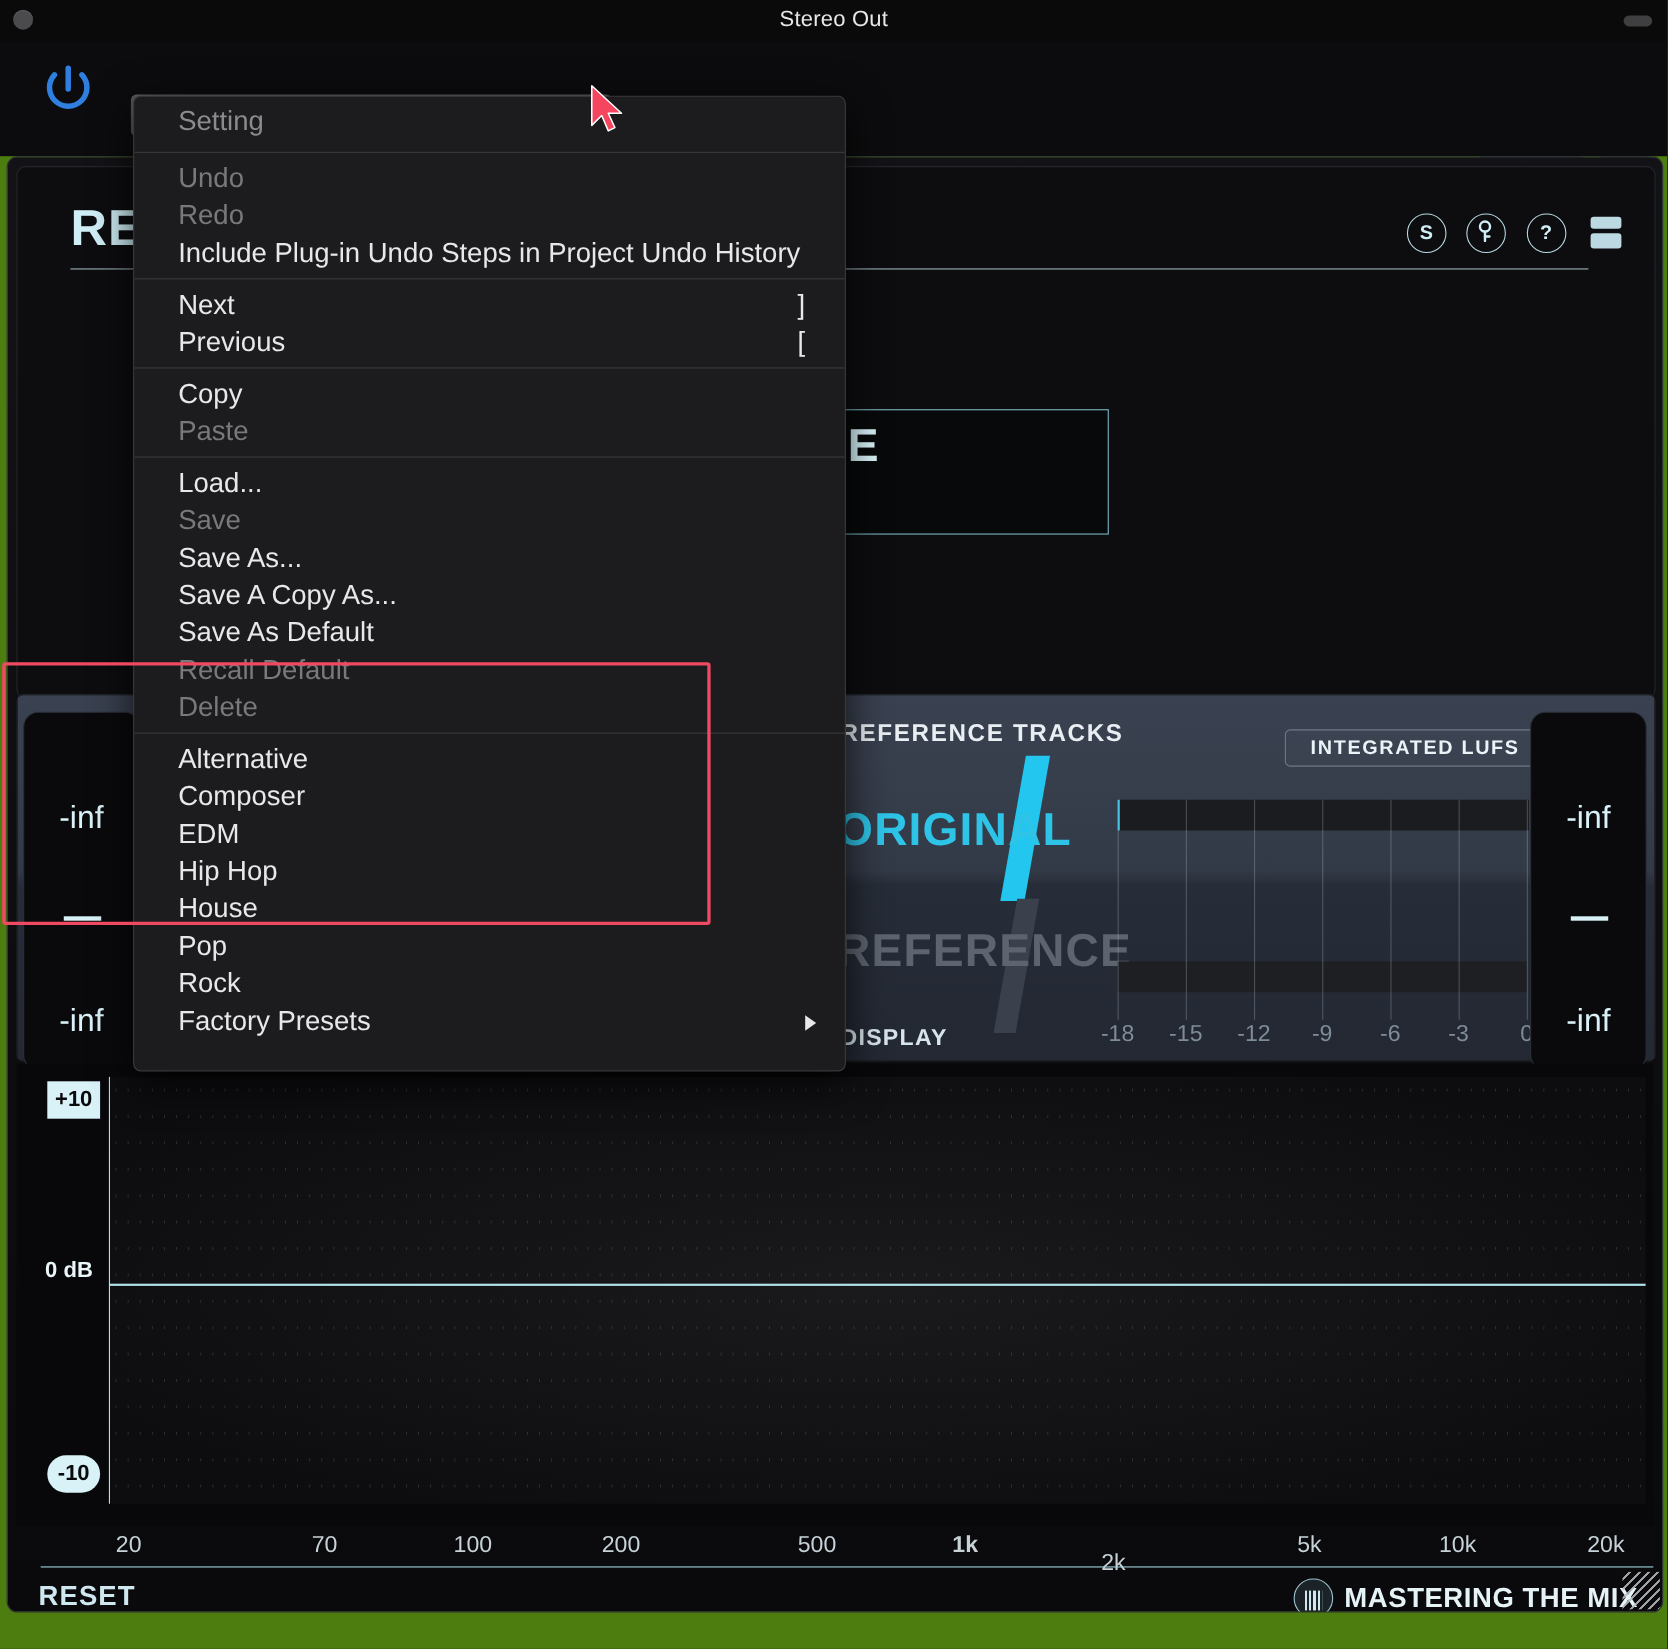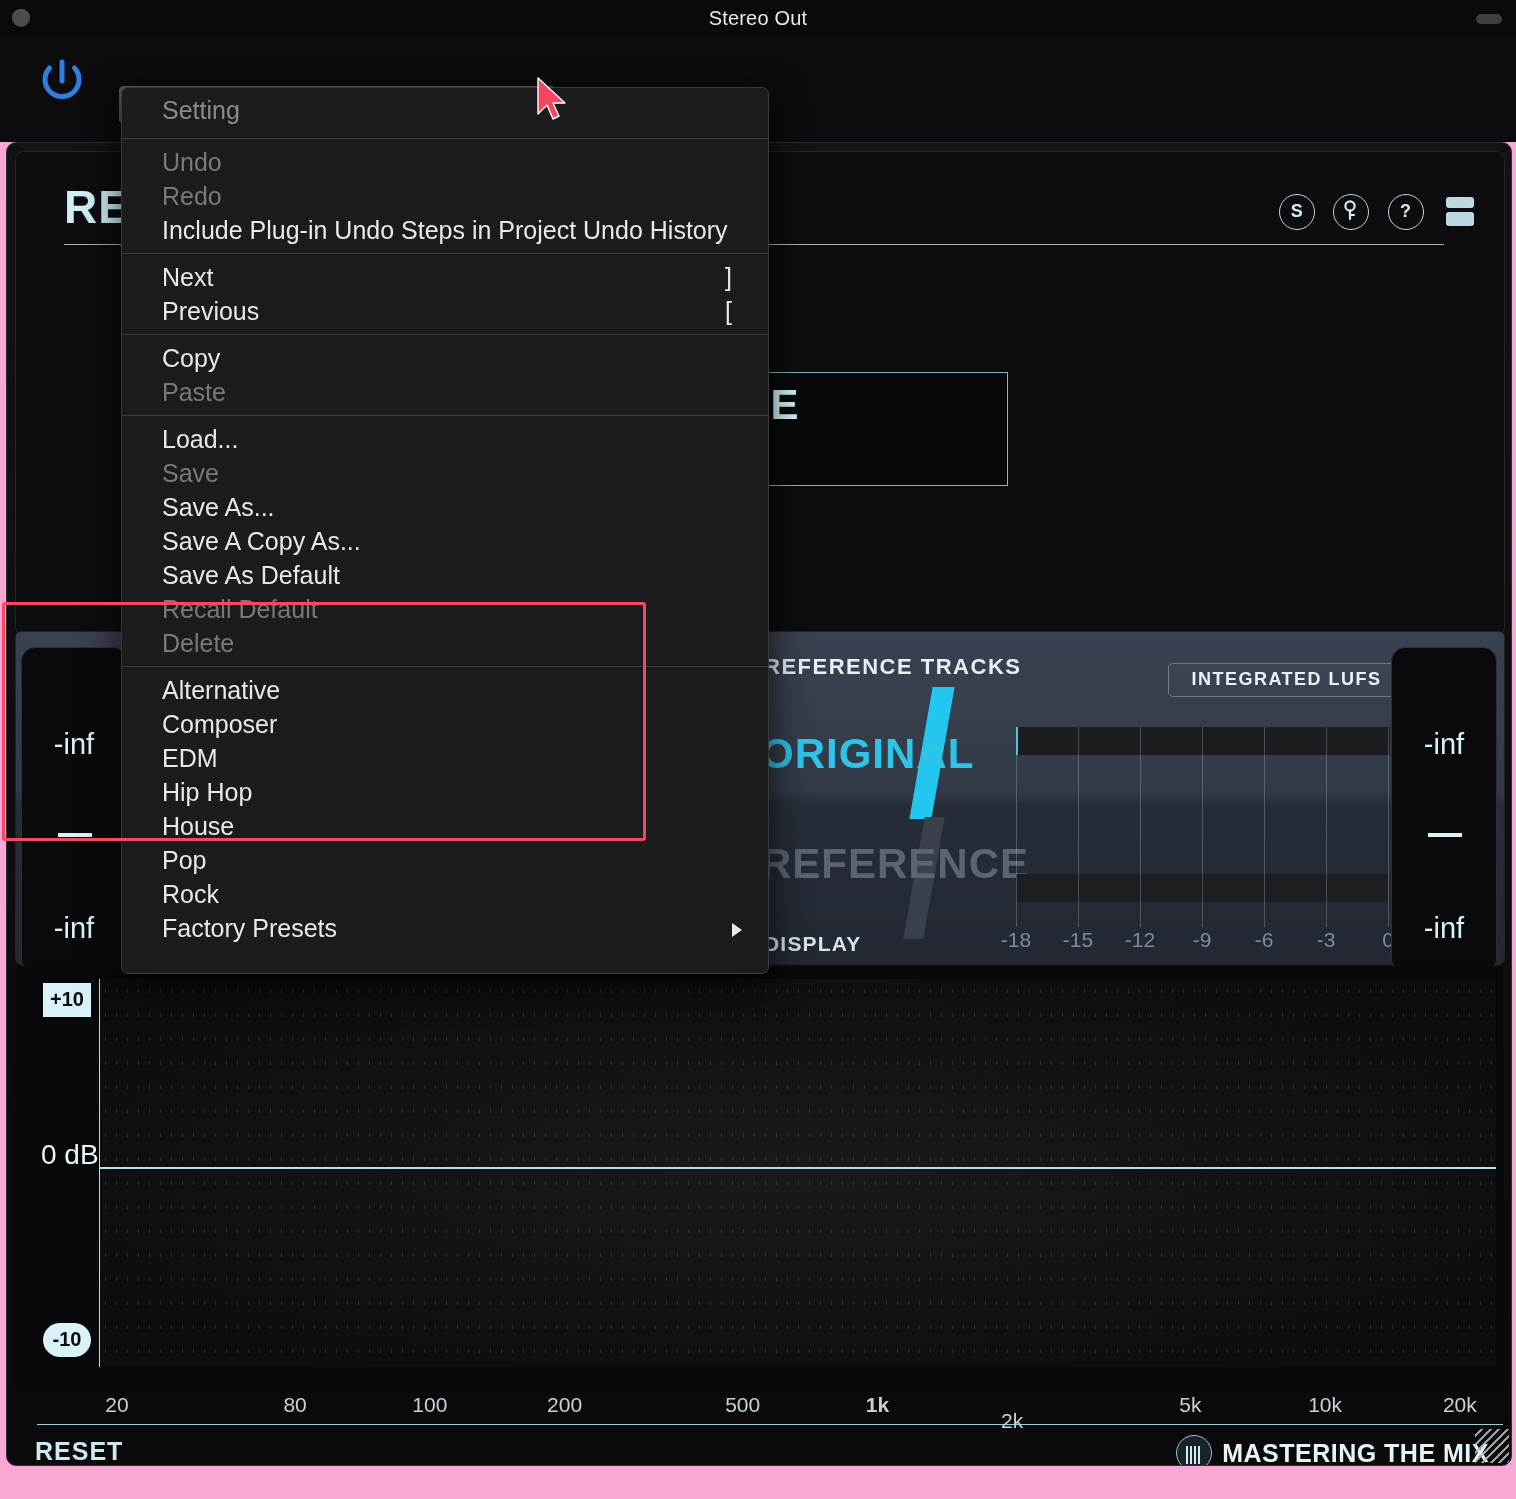--- a/index.html
+++ b/index.html
@@ -7,21 +7,21 @@
     background: #000;
   }
   body {
     font-family: "Liberation Sans", sans-serif;
     -webkit-font-smoothing: antialiased;
   }
   #app {
     position: relative;
     width: 1516px;
     height: 1499px;
-    background: #f9a8d4;
+    background: #4d7c0f;
     overflow: hidden;
   }
 
   
   .titlebar {
     position: absolute; left: 0; top: 0; width: 1516px; height: 38px;
     background: #0a0a0b;
     border-bottom: 1px solid #17171a;
   }
   .titlebar-title {
@@ -269,21 +269,21 @@
     position: absolute; left: 28px;
     width: 48px; height: 34px;
     background: #d8f2f8;
     color: #0a0a0c; font-size: 20px; font-weight: bold;
     text-align: center; line-height: 33px;
   }
   .y-chip.top { top: 16px; }
   .y-chip.bot { top: 356px; border-radius: 17px; }
   .y-zero {
     position: absolute; left: 26px; top: 188px;
-    color: #e9f6fa; font-size: 28px; font-weight: normal;
+    color: #e9f6fa; font-size: 20px; font-weight: bold;
     transform: translateY(-50%);
   }
   .x-ticks { position: absolute; left: 84px; top: 1250px; width: 1396px; height: 30px; }
   .x-ticks span {
     position: absolute; color: #c6d2d8; font-size: 21px;
     transform: translateX(-50%);
   }
   .axis-line {
     position: absolute; left: 30px; top: 1281px; width: 1466px; height: 1px;
     background: #9fd2dc;
@@ -487,21 +487,21 @@
       <div class="y-chip top">+10</div>
       <div class="y-zero">0 dB</div>
       <div class="y-chip bot">-10</div>
       <div class="spec-plot">
         <div class="spec-dots"></div>
         <div class="spec-zero"></div>
       </div>
     </div>
     <div class="x-ticks" id="x-ticks">
         <span style="left: 25.9586px;">20</span>
-        <span style="left: 204.086px;">80</span>
+        <span style="left: 204.086px;">70</span>
         <span style="left: 338.834px;">100</span>
         <span style="left: 473.582px;">200</span>
         <span style="left: 651.71px;">500</span>
         <span style="left: 786.458px; font-weight: bold;">1k</span>
         <span style="left: 921.206px; margin-top: 16px;">2k</span>
         <span style="left: 1099.33px;">5k</span>
         <span style="left: 1234.08px;">10k</span>
         <span style="left: 1368.83px;">20k</span>
       </div>
     <div class="axis-line"></div>

